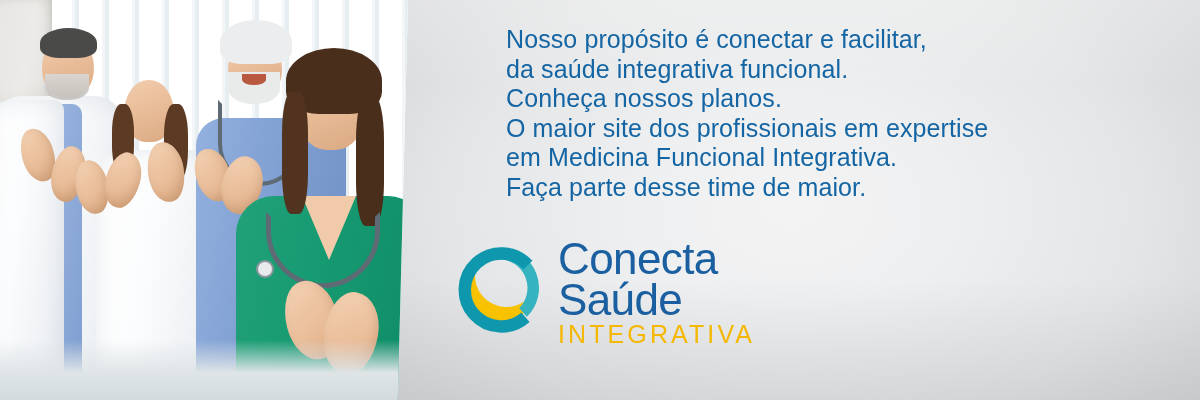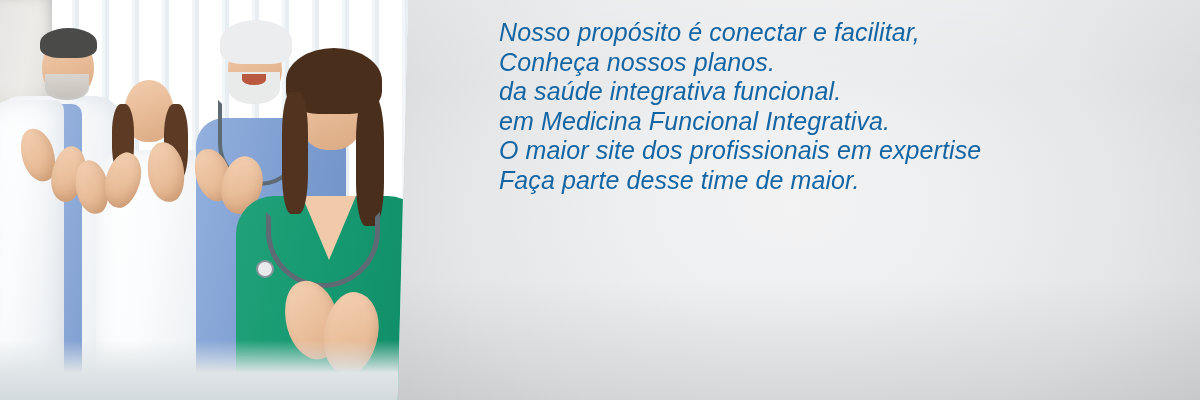--- a/index.html
+++ b/index.html
@@ -116,23 +116,22 @@
   
   .content {
     position: absolute;
     left: 452px;
     top: 0;
     width: 720px;
     height: 400px;
   }
   .headline {
     padding-top: 11px;
-    margin: 7px;
+    margin: 14px;
     list-style: none;
-    font-style: italic;
   }
   .headline li {
     font-size: 25px;
     line-height: 29.6px;
     letter-spacing: .1px;
     color: #1465a4;
     white-space: nowrap;
   }
 
   
@@ -227,22 +226,40 @@
       <div class="pp hand" style="left:324px; top:292px; width:54px; height:82px; transform:rotate(10deg);"></div>
     </div>
 
     <div class="photo-floor"></div>
   </div>
 
   <div class="content">
 
     <ul class="headline">
       <li>Nosso propósito é conectar e facilitar,</li>
+      <li>da saúde integrativa funcional.</li>
       <li>Conheça nossos planos.</li>
-      <li>da saúde integrativa funcional.</li>
+      <li>O maior site dos profissionais em expertise</li>
       <li>em Medicina Funcional Integrativa.</li>
-      <li>O maior site dos profissionais em expertise</li>
       <li>Faça parte desse time de maior.</li>
     </ul>
 
+    <div class="logo">
+
+      <svg class="logo-mark" viewBox="0 0 100 100">
+
+        <path d="M 27.5 22 A 36 36 0 1 0 86 52 A 31 31 0 1 1 27.5 22 Z" fill="#f9c200"></path>
+
+        <path d="M 50 8 A 42 42 0 0 1 78 80 L 70 71 A 30 30 0 0 0 50 20 Z" fill="#35b3bf"></path>
+
+        <path d="M 76.5 80.5 A 38 38 0 1 1 79 26" fill="none" stroke="#0f97ad" stroke-width="13" stroke-linecap="butt"></path>
+      </svg>
+
+      <div class="logo-words">
+        <div class="wm-line">Conecta</div>
+        <div class="wm-line">Saúde</div>
+        <div class="wm-sub">INTEGRATIVA</div>
+      </div>
+
+    </div>
 
   </div>
 </div>
 
 </body></html>

